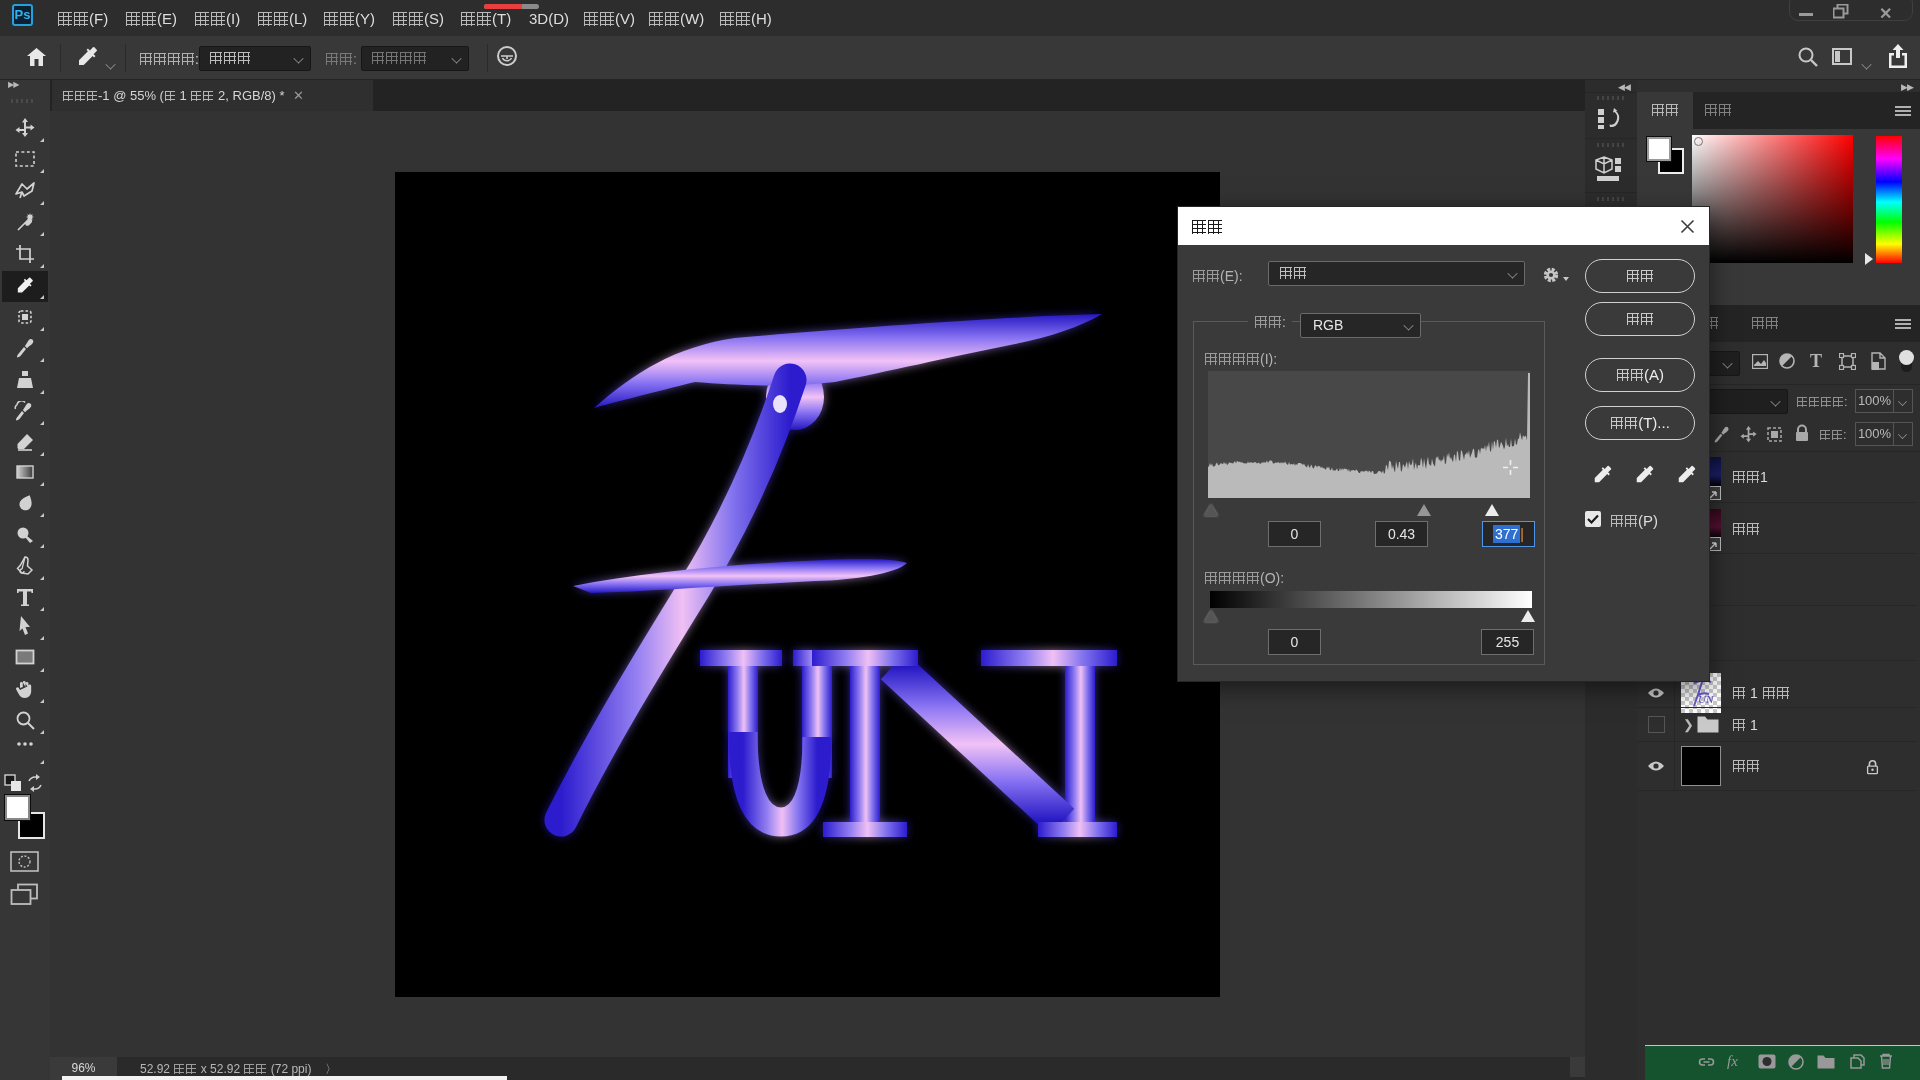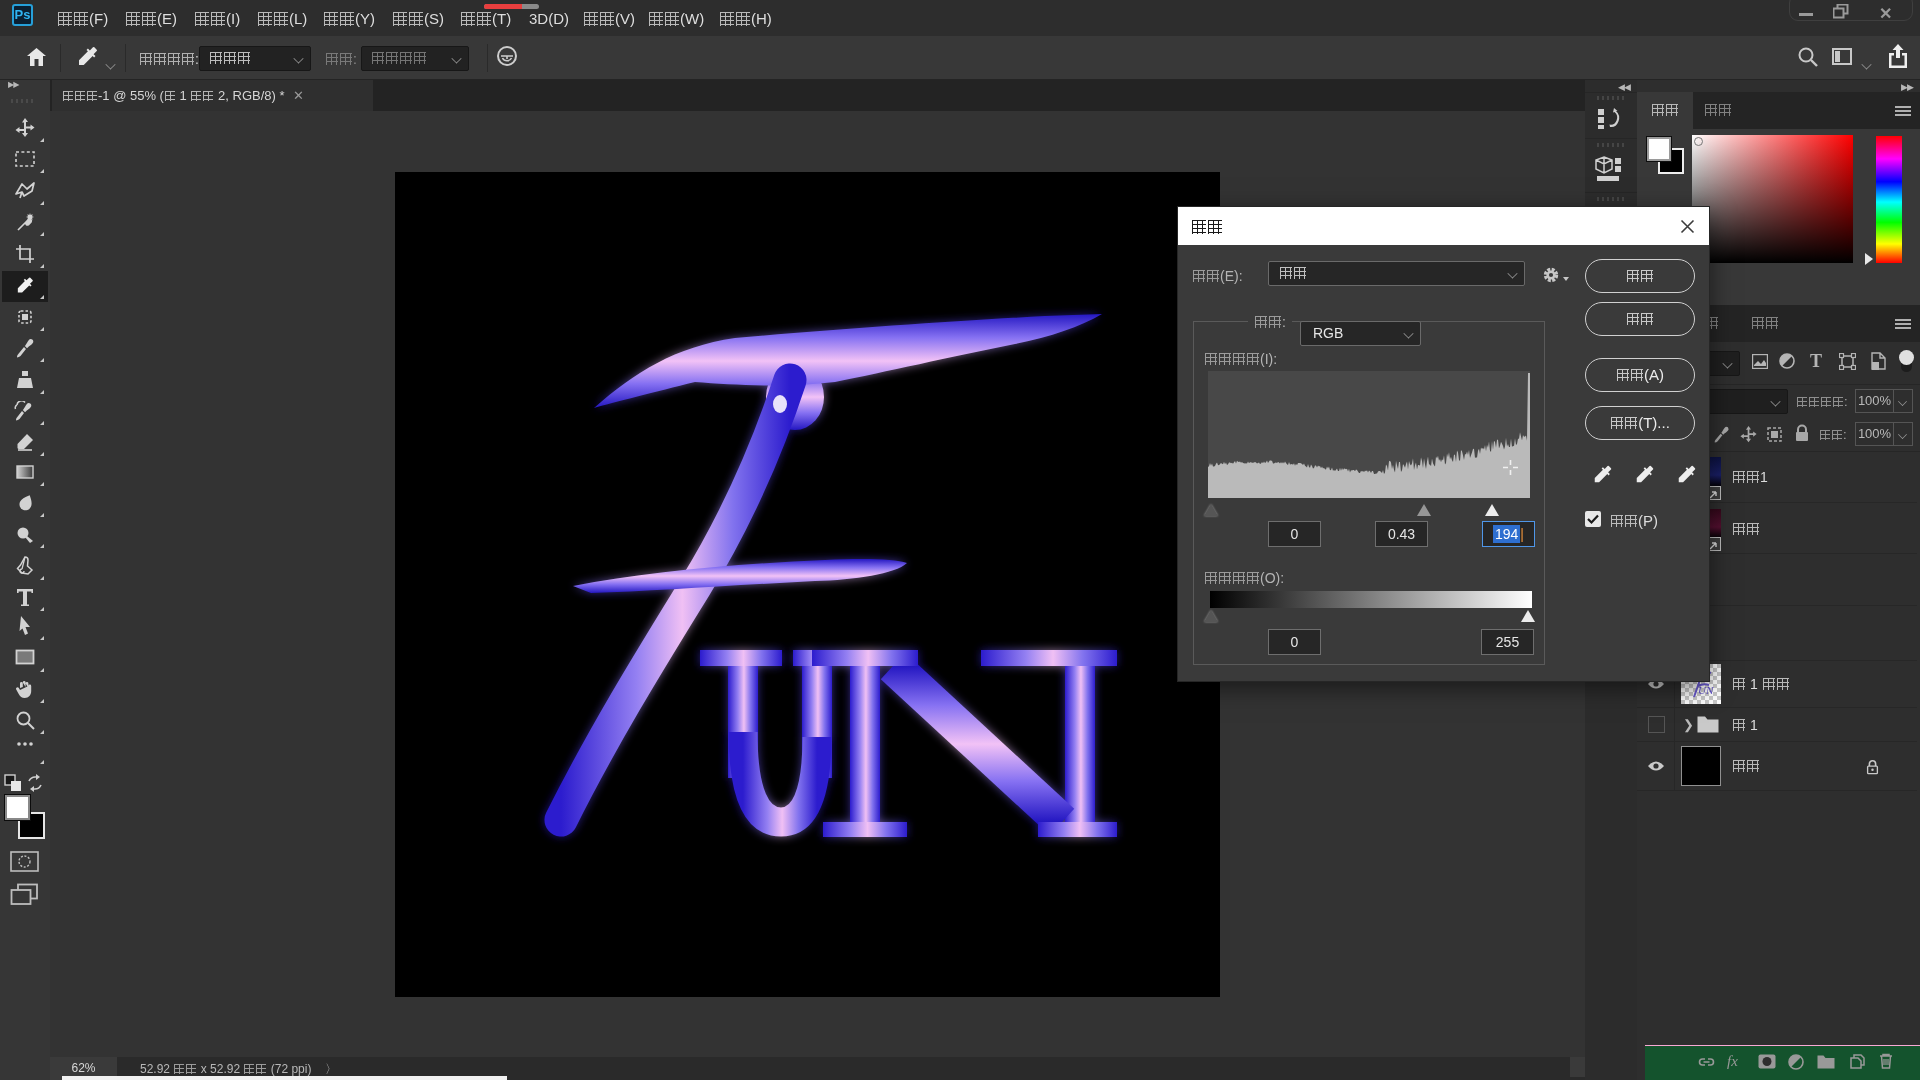--- a/index.html
+++ b/index.html
@@ -346,21 +346,21 @@
       <circle cx="14.5" cy="10.5" r="5.5" fill="none" stroke="#bdbdbd" stroke-width="1.4" stroke-dasharray="2 1.6"></circle>
     </svg>
 
  <svg class="abs" style="left:10px;top:803px" width="29" height="23" viewBox="0 0 29 23">
       <rect x="8" y="1.5" width="19" height="14" fill="none" stroke="#bdbdbd" stroke-width="1.8"></rect>
       <rect x="1.5" y="7" width="19" height="14" fill="#363636" stroke="#bdbdbd" stroke-width="1.8"></rect>
     </svg>
 </div>
 
 <div id="statusbar">
- <div class="abs" style="left:0;top:0;width:67px;height:23px;background:#3a3a3a;color:#d8d8d8;line-height:22px;text-align:center">62%</div>
+ <div class="abs" style="left:0;top:0;width:67px;height:23px;background:#3a3a3a;color:#d8d8d8;line-height:22px;text-align:center">96%</div>
  <div class="abs row" style="left:90px;top:5px;font-size:12px;color:#b8b8b8">52.92 <span class="c s"></span><span class="c s"></span> x 52.92 <span class="c s"></span><span class="c s"></span> (72 ppi)</div>
  <div class="abs" style="left:275px;top:4px;color:#b0b0b0">〉</div>
  <div class="abs" style="left:1520px;top:0;width:15px;height:20px;background:#3a3a3a"></div>
 </div>
 <div id="whitestrip"></div>
 
 <div id="dockcol">
  <div class="abs" style="left:33px;top:2px;color:#b8b8b8;font-size:9px;letter-spacing:-1px">◀◀</div>
  <div class="abs" style="left:0;top:12px;width:52px;height:1px;background:#262626"></div>
  <div class="abs" style="left:12px;top:16px;width:28px;height:4px;background:repeating-linear-gradient(to right,#454545 0 2px,transparent 2px 5px)"></div>
@@ -476,21 +476,21 @@
    <div class="eyewell"></div>
    <div class="thumb" style="background:linear-gradient(to bottom,#33081a 0%,#541030 45%,#0a0208 70%,#000 100%)"></div>
    <div class="abs" style="left:70px;top:34px;width:14px;height:14px;background:#3e3e3e;border:1px solid #bdbdbd"><svg width="12" height="12" viewBox="0 0 12 12">
             <path d="M2 10 L8 4 M8 4 v4 M8 4 h-4" stroke="#ddd" stroke-width="1.4" fill="none"></path>
           </svg></div>
    <div class="lname"><span class="c"></span><span class="c"></span></div>
   </div>
   <div class="lsep" style="top:101px"></div>
   <div class="lsep" style="top:153px"></div>
   <div class="lsep" style="top:208px"></div>
-  <div class="lrow" style="top:209px;height:46px">
+  <div class="lrow" style="top:218px;height:46px">
    <div class="eyewell">
           <svg class="eye" viewBox="0 0 18 12">
             <path d="M1 6 Q9 -3 17 6 Q9 15 1 6 z" fill="#c9c9c9"></path>
             <circle cx="9" cy="6" r="2.6" fill="#2e2e2e"></circle>
           </svg>
         </div>
    <div class="thumb checker"><svg width="40" height="40">
             <path d="M13 10 C20 7 26 7 30 9 M21 9 C19 16 16 25 13 33 M17 22 C21 20 25 20 28 21" stroke="#6a5ad0" stroke-width="2" fill="none"></path>
             <text x="17" y="30" font-size="11" fill="#5948c8" font-style="italic" font-family="'Liberation Serif',serif">UN</text>
           </svg></div>
@@ -586,40 +586,40 @@
     </svg>
 
  <div class="abs" style="left:407px;top:304px;width:16px;height:16px;background:#e8e8e8;border-radius:2px"><svg width="16" height="16" viewBox="0 0 16 16">
         <path d="M3 8 l3.5 3.5 L13 4.5" stroke="#1a1a1a" stroke-width="2.2" fill="none"></path>
       </svg></div>
  <div class="abs row" style="left:432px;top:305px;color:#dcdcdc;font-size:15px"><span class="c"></span><span class="c"></span>(P)</div>
 
  <div class="abs" style="left:15px;top:114px;width:352px;height:344px;border:1px solid #5a5a5a"></div>
 
  <div class="abs row" style="left:70px;top:107px;background:#3a3a3a;padding:0 6px;color:#b4b4b4"><span class="c"></span><span class="c"></span>:</div>
- <div class="ddl" style="left:122px;top:114px;width:121px;background:#262626;border-color:#6a6a6a"><span style="margin-left:12px;color:#e6e6e6">RGB</span><span class="chev chevg" style="margin-top:7px"></span></div>
+ <div class="ddl" style="left:122px;top:106px;width:121px;background:#262626;border-color:#6a6a6a"><span style="margin-left:12px;color:#e6e6e6">RGB</span><span class="chev chevg" style="margin-top:7px"></span></div>
 
  <div class="abs row" style="left:26px;top:144px;color:#b4b4b4"><span class="c"></span><span class="c"></span><span class="c"></span><span class="c"></span>(I):</div>
 
  <div class="abs" style="left:30px;top:164px;width:322px;height:127px;background:#484848">
   <svg width="322" height="127" id="histsvg">
         <path d="M0,127 L0,96.0 L1,95.2 L2,92.0 L3,94.7 L4,92.5 L5,95.4 L6,95.4 L7,94.9 L8,92.7 L9,91.6 L10,94.1 L11,94.2 L12,93.1 L13,92.0 L14,92.8 L15,93.2 L16,90.7 L17,93.3 L18,91.4 L19,93.9 L20,93.3 L21,91.4 L22,91.4 L23,92.2 L24,91.7 L25,92.7 L26,91.3 L27,90.1 L28,92.4 L29,89.7 L30,90.8 L31,91.0 L32,90.4 L33,91.7 L34,90.9 L35,91.9 L36,92.2 L37,92.5 L38,92.3 L39,92.4 L40,90.6 L41,92.3 L42,91.2 L43,91.3 L44,91.7 L45,91.8 L46,91.6 L47,91.1 L48,91.6 L49,92.4 L50,91.9 L51,91.6 L52,93.0 L53,92.5 L54,91.1 L55,92.2 L56,90.4 L57,91.9 L58,91.2 L59,89.5 L60,92.1 L61,90.5 L62,89.3 L63,89.8 L64,89.7 L65,92.5 L66,92.5 L67,91.7 L68,91.4 L69,92.1 L70,90.9 L71,91.6 L72,92.4 L73,90.9 L74,92.6 L75,91.0 L76,92.5 L77,90.4 L78,92.1 L79,93.3 L80,93.9 L81,91.1 L82,93.6 L83,93.3 L84,93.0 L85,93.7 L86,92.3 L87,94.8 L88,92.7 L89,94.3 L90,91.9 L91,92.0 L92,92.0 L93,92.2 L94,92.9 L95,94.0 L96,92.4 L97,94.7 L98,95.6 L99,96.4 L100,93.1 L101,96.1 L102,96.7 L103,93.4 L104,95.0 L105,97.4 L106,96.9 L107,94.6 L108,94.6 L109,96.5 L110,94.4 L111,95.4 L112,95.1 L113,97.2 L114,95.6 L115,97.4 L116,96.8 L117,98.3 L118,98.4 L119,95.5 L120,97.5 L121,95.6 L122,99.3 L123,99.0 L124,96.4 L125,99.8 L126,99.0 L127,100.1 L128,98.7 L129,97.5 L130,100.1 L131,100.1 L132,96.7 L133,99.8 L134,97.0 L135,99.1 L136,97.6 L137,97.8 L138,98.2 L139,97.8 L140,100.5 L141,97.8 L142,101.5 L143,99.3 L144,99.6 L145,98.9 L146,98.9 L147,100.3 L148,98.5 L149,99.1 L150,100.5 L151,102.1 L152,101.9 L153,99.8 L154,100.7 L155,99.8 L156,101.2 L157,99.5 L158,100.2 L159,99.3 L160,101.6 L161,99.5 L162,100.2 L163,102.0 L164,100.0 L165,100.0 L166,102.9 L167,103.0 L168,102.6 L169,102.5 L170,100.6 L171,100.1 L172,100.0 L173,100.9 L174,102.0 L175,99.1 L176,102.9 L177,101.4 L178,93.5 L179,95.0 L180,99.5 L181,90.2 L182,89.7 L183,91.4 L184,98.0 L185,93.7 L186,98.7 L187,101.5 L188,89.7 L189,94.2 L190,97.9 L191,90.9 L192,90.9 L193,100.9 L194,99.2 L195,92.9 L196,94.6 L197,96.8 L198,92.9 L199,90.6 L200,98.6 L201,90.1 L202,93.3 L203,94.5 L204,92.4 L205,87.3 L206,98.9 L207,94.3 L208,91.5 L209,98.6 L210,93.9 L211,94.0 L212,94.7 L213,86.3 L214,90.0 L215,97.1 L216,87.3 L217,93.2 L218,98.0 L219,90.4 L220,85.6 L221,93.4 L222,93.5 L223,95.2 L224,87.5 L225,92.3 L226,94.2 L227,95.5 L228,85.6 L229,87.5 L230,84.8 L231,89.8 L232,87.9 L233,91.2 L234,88.2 L235,89.4 L236,84.2 L237,93.4 L238,92.1 L239,82.6 L240,86.3 L241,81.3 L242,88.2 L243,85.8 L244,89.2 L245,91.1 L246,83.4 L247,84.0 L248,91.0 L249,79.5 L250,81.4 L251,89.1 L252,89.9 L253,78.9 L254,80.3 L255,84.2 L256,89.1 L257,83.0 L258,83.5 L259,80.5 L260,84.1 L261,78.9 L262,86.9 L263,84.3 L264,81.6 L265,77.9 L266,77.8 L267,86.9 L268,86.2 L269,86.8 L270,79.8 L271,77.8 L272,83.1 L273,76.4 L274,78.0 L275,76.7 L276,78.4 L277,74.1 L278,80.2 L279,73.8 L280,76.8 L281,70.6 L282,79.7 L283,81.1 L284,70.0 L285,78.7 L286,69.8 L287,71.1 L288,76.7 L289,69.0 L290,68.6 L291,77.4 L292,74.8 L293,70.7 L294,72.7 L295,75.1 L296,78.4 L297,75.6 L298,66.8 L299,75.6 L300,73.0 L301,76.1 L302,76.0 L303,67.5 L304,75.9 L305,74.7 L306,75.3 L307,67.3 L308,74.0 L309,73.0 L310,67.8 L311,67.8 L312,61.3 L313,65.4 L314,69.6 L315,64.1 L316,65.8 L317,65.5 L318,64.4 L319,69.7 L320,2.0 L321,2.0 L322,2.0 L322,127 Z" fill="#bababa"></path>
       </svg>
   <svg class="abs" style="left:295px;top:89px" width="15" height="15" viewBox="0 0 15 15">
         <path d="M7.5 0 v5 M7.5 10 v5 M0 7.5 h5 M10 7.5 h5" stroke="#f0f0f0" stroke-width="1.6"></path>
       </svg>
  </div>
 
  <div class="slidertri" style="left:26px;top:297px;border-bottom:12px solid #555;filter:drop-shadow(0 0 1px #999)"></div>
  <div class="slidertri" style="left:239px;top:297px;border-bottom:12px solid #969696"></div>
  <div class="slidertri" style="left:307px;top:297px;border-bottom:12px solid #ececec"></div>
 
  <div class="numbox" style="left:90px;top:314px">0</div>
  <div class="numbox" style="left:197px;top:314px">0.43</div>
- <div class="numbox" style="left:304px;top:314px;border-color:#4f96e8"><span style="background:#2e6fd0;color:#fff;padding:1px 2px">194</span><span style="color:#e8903a">|</span></div>
+ <div class="numbox" style="left:304px;top:314px;border-color:#4f96e8"><span style="background:#2e6fd0;color:#fff;padding:1px 2px">377</span><span style="color:#e8903a">|</span></div>
 
  <div class="abs row" style="left:26px;top:363px;color:#b4b4b4"><span class="c"></span><span class="c"></span><span class="c"></span><span class="c"></span>(O):</div>
  <div class="abs" style="left:32px;top:384px;width:322px;height:17px;background:linear-gradient(to right,#000,#fff)"></div>
  <div class="slidertri" style="left:26px;top:403px;border-bottom:12px solid #555;filter:drop-shadow(0 0 1px #999)"></div>
  <div class="slidertri" style="left:343px;top:403px;border-bottom:12px solid #ececec"></div>
  <div class="numbox" style="left:90px;top:422px">0</div>
  <div class="numbox" style="left:303px;top:422px">255</div>
 </div>
 
 </body></html>

